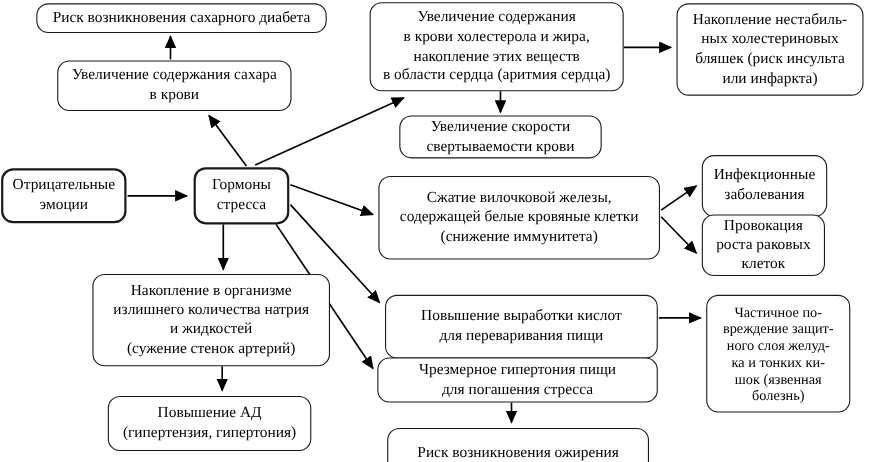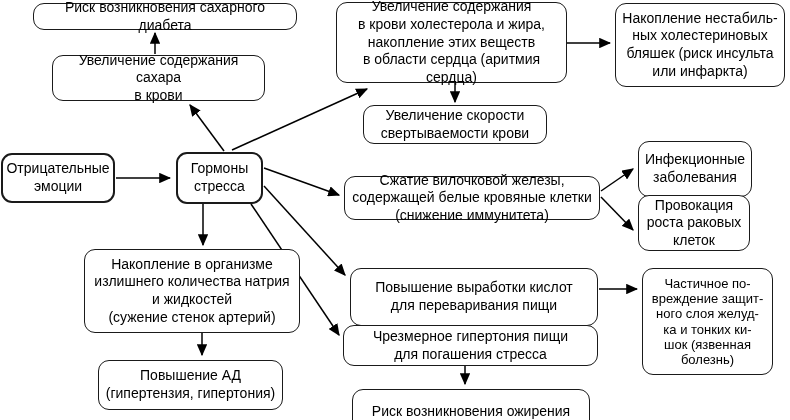--- a/index.html
+++ b/index.html
@@ -1,21 +1,21 @@
 <!DOCTYPE html>
 <html lang="ru"><head>
 <meta charset="utf-8">
 <style>
   html, body { margin: 0; padding: 0; background: #ffffff; }
   #canvas {
     position: relative;
     width: 790px;
     height: 420px;
     background: #ffffff;
-    font-family: Liberation Sans, sans-serif;
+    font-family: Liberation Serif, serif;
     color: #000000;
     overflow: hidden;
   }
   .arrows {
     position: absolute;
     left: 0; top: 0;
     width: 790px; height: 420px;
   }
   .node {
     position: absolute;
@@ -96,21 +96,21 @@
   <div class="node square" style="left:1px;top:153px;width:114px;height:50px">
     <span class="lbl">Отрицательные
 эмоции</span>
   </div>
 
   <div class="node square" style="left:176px;top:152px;width:87px;height:52px">
     <span class="lbl">Гормоны
 стресса</span>
   </div>
 
-  <div class="node rounded" style="left:344px;top:176px;width:256px;height:44px">
+  <div class="node rounded" style="left:344px;top:160px;width:256px;height:76px">
     <span class="lbl">Сжатие вилочковой железы,
 содержащей белые кровяные клетки
 (снижение иммунитета)</span>
   </div>
 
   <div class="node rounded" style="left:638px;top:141px;width:114px;height:56px">
     <span class="lbl">Инфекционные
 заболевания</span>
   </div>
 

